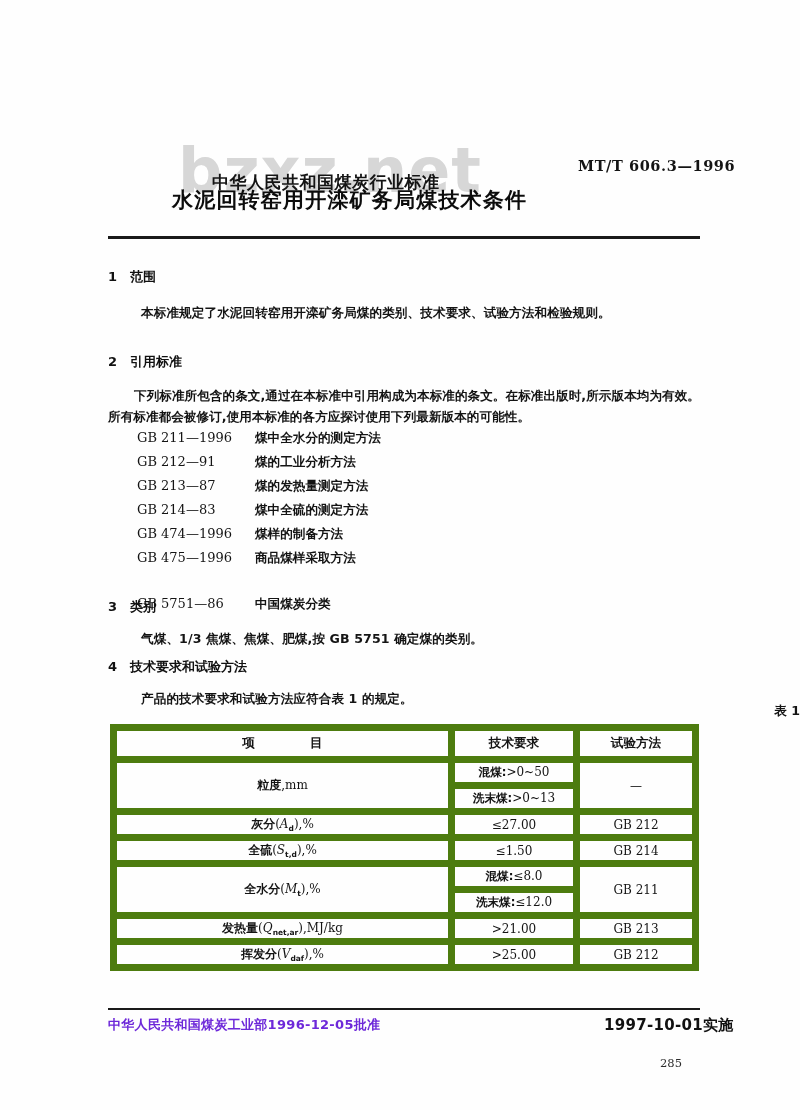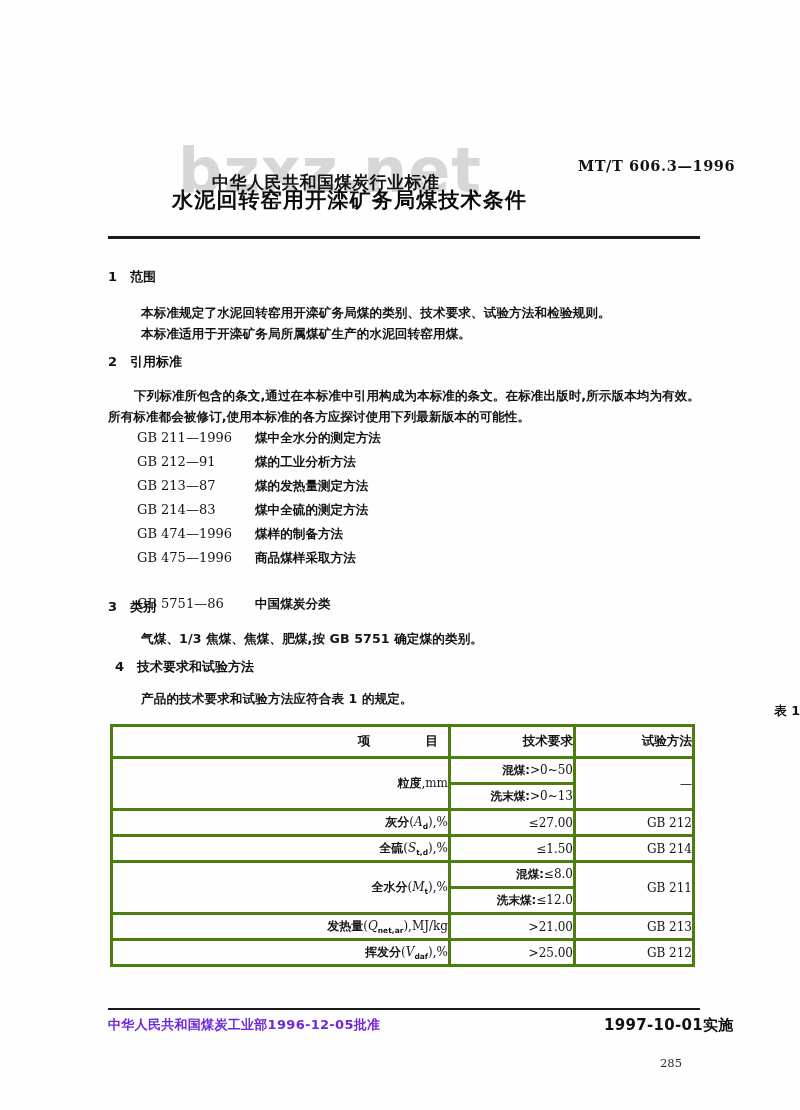--- a/index.html
+++ b/index.html
@@ -158,22 +158,22 @@
   .tbl {
     position: absolute;
     left: 110px;
     top: 724px;
     width: 582px;
     border-collapse: collapse;
     z-index: 3;
     table-layout: fixed;
   }
   .tbl td, .tbl th {
-    border: 3px solid #4d7c0f;
-    text-align: right;
+    border: 7px solid #4d7c0f;
+    text-align: center;
     vertical-align: middle;
     font-size: 12px;
     font-weight: 700;
     color: #141414;
     padding: 0;
     height: 26px;
   }
   .tbl th { height: 32px; font-size: 12.6px; }
   .tbl .c1 { width: 338px; }
   .tbl .c2 { width: 125px; }
@@ -260,21 +260,20 @@
   <div class="hdr-sub">中华人民共和国煤炭行业标准</div>
   <div class="hdr-code">MT/T 606.3—1996</div>
   <div class="hdr-title">水泥回转窑用开滦矿务局煤技术条件</div>
 
   <div class="rule-top"></div>
 
   <div class="sec-head" style="left:108px; top:268px;">
     <span class="num">1</span><span>范围</span>
   </div>
   <div class="para" style="left:141px; top:303px;">本标准规定了水泥回转窑用开滦矿务局煤的类别、技术要求、试验方法和检验规则。</div>
-  <div class="para" style="left:141px; top:324px;">本标准适用于开滦矿务局所属煤矿生产的水泥回转窑用煤。</div>
 
   <div class="sec-head" style="left:108px; top:353px;">
     <span class="num">2</span><span>引用标准</span>
   </div>
   <div class="para-block" style="left:108px; top:385px; width:592px;">
     <span class="ind"></span><span>下列标准所包含的条文,通过在本标准中引用构成为本标准的条文。在标准出版时,所示版本均为有效。所有标准都会被修订,使用本标准的各方应探讨使用下列最新版本的可能性。</span>
   </div>
 
   <div class="ref-item" style="left:137px; top:430px;">
     <span class="code">GB 211—1996</span><span class="name">煤中全水分的测定方法</span>
@@ -296,21 +295,21 @@
   </div>
   <div class="ref-item" style="left:137px; top:596px;">
     <span class="code">GB 5751—86</span><span class="name">中国煤炭分类</span>
   </div>
 
   <div class="sec-head" style="left:108px; top:598px;">
     <span class="num">3</span><span>类别</span>
   </div>
   <div class="para" style="left:141px; top:629px;">气煤、1/3 焦煤、焦煤、肥煤,按 GB 5751 确定煤的类别。</div>
 
-  <div class="sec-head" style="left:108px; top:658px;margin-left:7px;">
+  <div class="sec-head" style="left:108px; top:658px;">
     <span class="num">4</span><span>技术要求和试验方法</span>
   </div>
   <div class="para" style="left:141px; top:689px;">产品的技术要求和试验方法应符合表 1 的规定。</div>
 
   <div class="tbl-caption">表 1</div>
 
   <table class="tbl">
     <colgroup>
       <col class="c1">
         <col class="c2">

